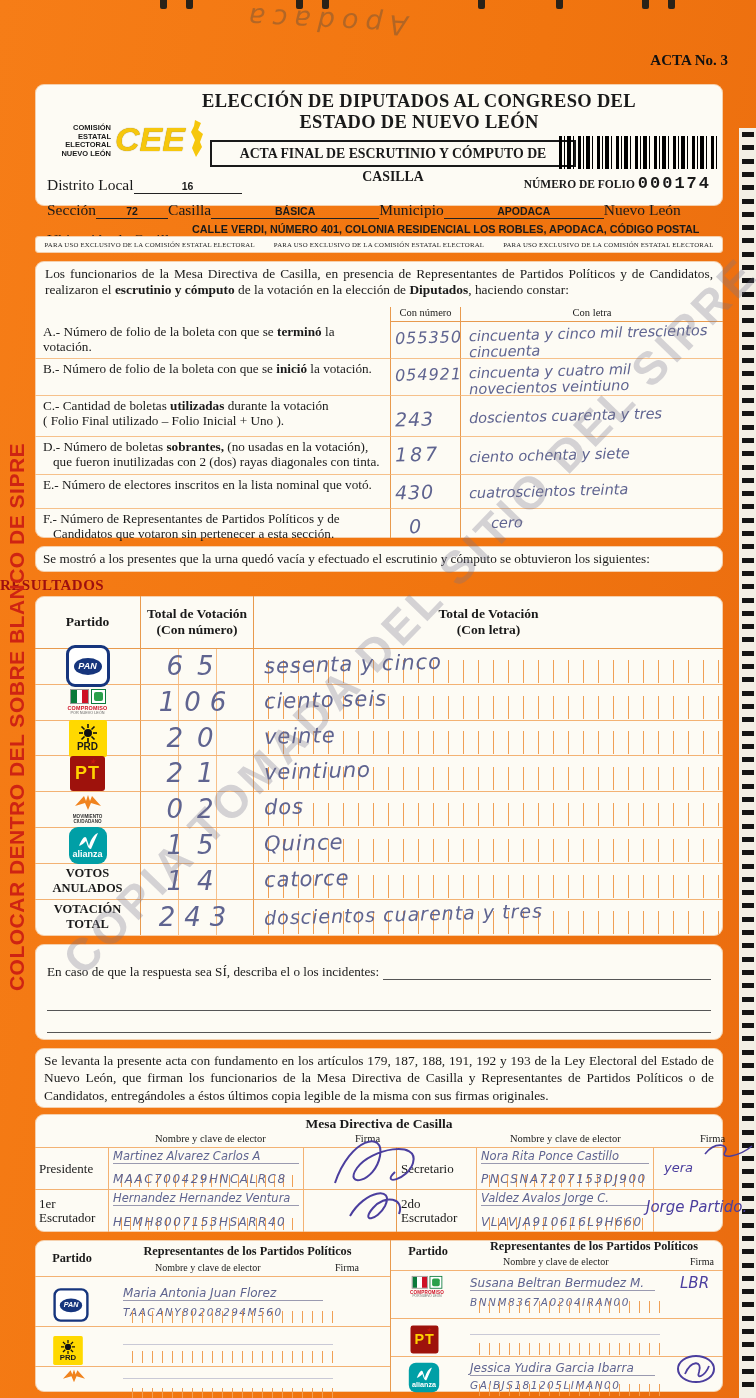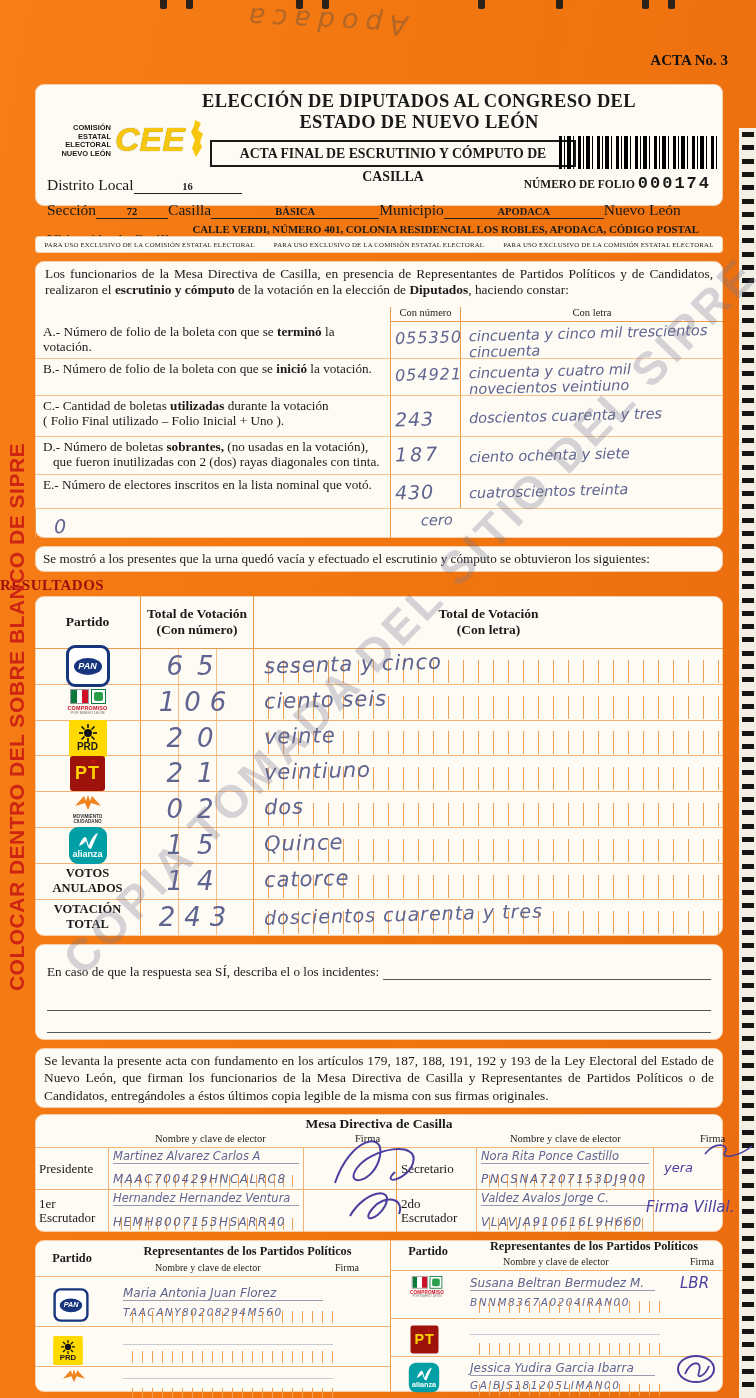--- a/index.html
+++ b/index.html
@@ -38,21 +38,21 @@
   .nlshape{position:absolute;left:152px;top:36px;}
   .sub-box{position:absolute;left:175px;top:56px;width:362px;height:23px;border:2px solid #1a1a1a;
           text-align:center;font-weight:bold;font-size:13.8px;line-height:23px;}
   .barcode{position:absolute;right:6px;top:52px;width:158px;height:33px;
           background:repeating-linear-gradient(90deg,#000 0 3px,transparent 3px 5px,#000 5px 6px,
           transparent 6px 8px,#000 8px 12px,transparent 12px 14px,#000 14px 15px,transparent 15px 19px);}
   .folio{position:absolute;right:12px;top:90px;font-size:11.5px;font-weight:bold;}
   .folio b{font-family:"Liberation Mono",monospace;font-size:17px;letter-spacing:2px;font-weight:bold;}
   .fline{position:absolute;left:12px;right:12px;display:flex;align-items:flex-end;font-size:15.5px;}
   .ul{display:inline-block;border-bottom:1.3px solid #222;text-align:center;
-      font-family:Liberation Serif, serif;font-weight:bold;font-size:10.5px;padding-bottom:1px;}
+      font-family:Liberation Sans, sans-serif;font-weight:bold;font-size:10.5px;padding-bottom:1px;}
   .lbl{white-space:nowrap;}
   
   .excl{top:236px;height:17px;border-radius:4px;display:flex;align-items:center;justify-content:space-around;}
   .excl span{font-size:6.8px;letter-spacing:.2px;color:#222;}
   
   .tally{top:261px;height:277px;}
   .intro{padding:5px 10px 2px 10px;font-size:13.4px;line-height:1.22;text-align:justify;}
   .tgrid{position:absolute;left:0;right:0;top:46px;bottom:0;display:grid;
          grid-template-columns:355px 70px 263px;grid-template-rows:15px 37px 37px 41px 38px 34px 29px;}
   .tgrid>div{position:relative;}
@@ -257,20 +257,21 @@
         </div>
 
       <div class="t-lab"><span>E.- Número de electores inscritos en la lista nominal que votó.</span></div>
       <div class="t-num">
           <span class="hw hw-r" style="font-size:19px">430</span>
         </div>
       <div class="t-let">
           <span class="hw hw-r" style="top:8px">cuatroscientos treinta</span>
         </div>
 
+      <div class="t-lab" style="border-bottom:none"><span>F.- Número de Representantes de Partidos Políticos y de</span><br><span style="padding-left:10px">Candidatos que votaron sin pertenecer a esta sección.</span></div>
       <div class="t-num" style="border-bottom:none">
           <span class="hw hw-r" style="font-size:19px;left:18px">0</span>
         </div>
       <div class="t-let" style="border-bottom:none">
           <span class="hw hw-r" style="left:30px">cero</span>
         </div>
     </div>
   </div>
 
   <div class="box urna">
@@ -474,21 +475,21 @@
       <div></div>
       <div class="m-role m-right">
           <span>2do</span>
           <span>Escrutador</span>
         </div>
       <div class="m-name">
         <div class="nm hw">Valdez Avalos Jorge C.</div>
           <div class="cl hw">VLAVJA910616L9H660</div>
         </div>
       <div>
-          <span class="sig-txt hw" style="left:-8px;top:8px;font-size:15px;white-space:nowrap">Firma Villal.</span>
+          <span class="sig-txt hw" style="left:-8px;top:8px;font-size:15px;white-space:nowrap">Jorge Partido.</span>
         </div>
     </div>
     <svg width="130" height="100" style="position:absolute;left:290px;top:14px;z-index:6">
       <path d="M10,55 C25,10 60,2 55,28 C50,55 18,60 32,40 C46,20 95,12 88,35 C83,52 55,58 70,44" stroke="#4b3e9e" stroke-width="2" fill="none"></path>
       <path d="M25,88 C40,62 70,58 60,78 C52,93 35,95 48,80 C60,66 80,70 74,86" stroke="#4b3e9e" stroke-width="2" fill="none"></path>
     </svg>
     <svg width="60" height="30" style="position:absolute;left:665px;top:22px;z-index:6">
       <path d="M5,18 C15,5 30,8 25,16 C20,24 40,20 52,10" stroke="#4b3e9e" stroke-width="1.6" fill="none"></path>
     </svg>
   </div>

